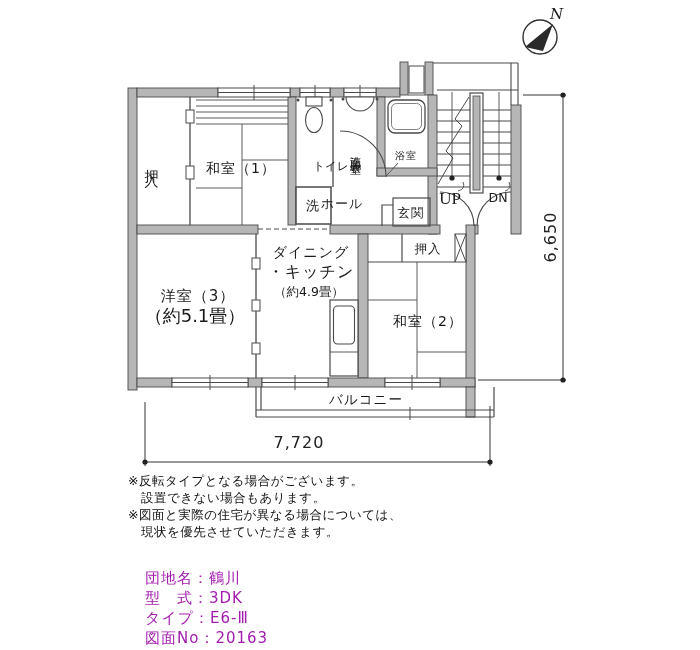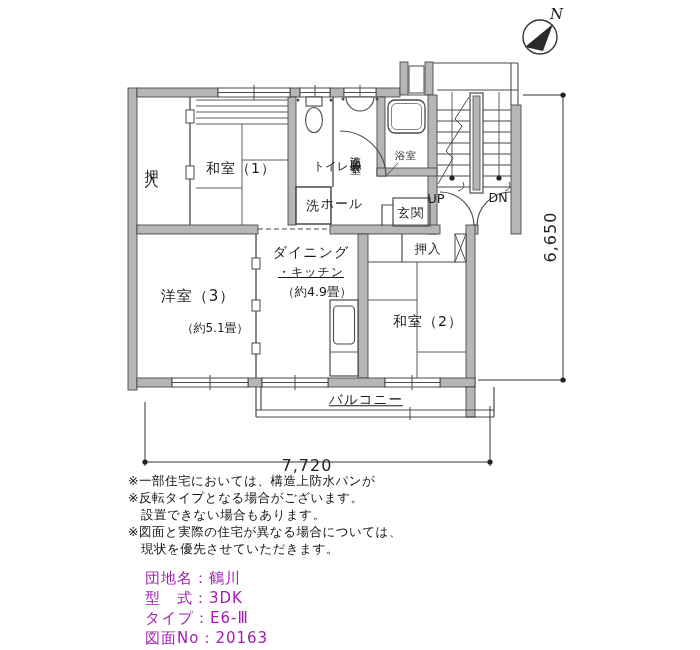--- a/index.html
+++ b/index.html
@@ -246,36 +246,35 @@
   </svg>
 
   <div class="lbl v" style="left:152px;top:162px;font-size:14px;">押入</div>
   <div class="lbl" style="left:241px;top:168px;font-size:14px;">和室（1）</div>
   <div class="lbl" style="left:313px;top:167px;font-size:11.5px;letter-spacing:0;padding-left:36px;">トイレ</div>
   <div class="lbl" style="left:313px;top:205px;font-size:13px;">洗</div>
   <div class="lbl v" style="left:355px;top:152px;font-size:11px;letter-spacing:2px;">洗面脱衣室</div>
   <div class="lbl" style="left:406px;top:156px;font-size:10px;text-align:center;">浴室</div>
   <div class="lbl" style="left:336px;top:203px;font-size:13px;margin-left:6px;">ホール</div>
   <div class="lbl" style="left:411px;top:213px;font-size:12.5px;text-align:center;">玄関</div>
-  <div class="lbl" style="left:436px;top:198px;font-size:13px;letter-spacing:0;">UP</div>
+  <div class="lbl" style="left:450px;top:198px;font-size:17px;letter-spacing:0;font-family:Liberation Serif, serif;">UP</div>
   <div class="lbl" style="left:498px;top:198px;font-size:12.5px;letter-spacing:0;">DN</div>
   <div class="lbl" style="left:198px;top:296px;font-size:15px;">洋室（3）</div>
-  <div class="lbl" style="left:195px;top:328px;font-size:12px;letter-spacing:0;margin-left:20px;">（約5.1畳）</div>
+  <div class="lbl" style="left:195px;top:316px;font-size:18px;letter-spacing:0;">（約5.1畳）</div>
   <div class="lbl" style="left:311px;top:252px;font-size:14px;">ダイニング</div>
-  <div class="lbl" style="left:311px;top:272px;font-size:12px;text-decoration:underline;">・キッチン</div>
-  <div class="lbl" style="left:317px;top:292px;font-size:12.5px;letter-spacing:0;">（約4.9畳）</div>
+  <div class="lbl" style="left:311px;top:272px;font-size:16px;">・キッチン</div>
+  <div class="lbl" style="left:309px;top:292px;font-size:12.5px;letter-spacing:0;">（約4.9畳）</div>
   <div class="lbl" style="left:428px;top:249px;font-size:12.5px;">押入</div>
   <div class="lbl" style="left:428px;top:321px;font-size:14px;">和室（2）</div>
-  <div class="lbl" style="left:366px;top:400px;font-size:13.5px;text-decoration:underline;">バルコニー</div>
-  <div class="lbl dim" style="left:307px;top:443px;margin-top:23px;">7,720</div>
+  <div class="lbl" style="left:366px;top:400px;font-size:13.5px;">バルコニー</div>
+  <div class="lbl dim" style="left:299px;top:443px;">7,720</div>
   <div class="lbl dim rot" style="left:551px;top:237px;">6,650</div>
   <div class="lbl north" style="left:557px;top:14px;">N</div>
 
   <div class="notes">
-    <div>※一部住宅においては、構造上防水パンが</div>
     <div>※反転タイプとなる場合がございます。</div>
     <div>　設置できない場合もあります。</div>
     <div>※図面と実際の住宅が異なる場合については、</div>
     <div>　現状を優先させていただきます。</div>
   </div>
 
   <div class="info">
     <div class="info-row">
       <span>団地名</span>
         <span>：</span>

